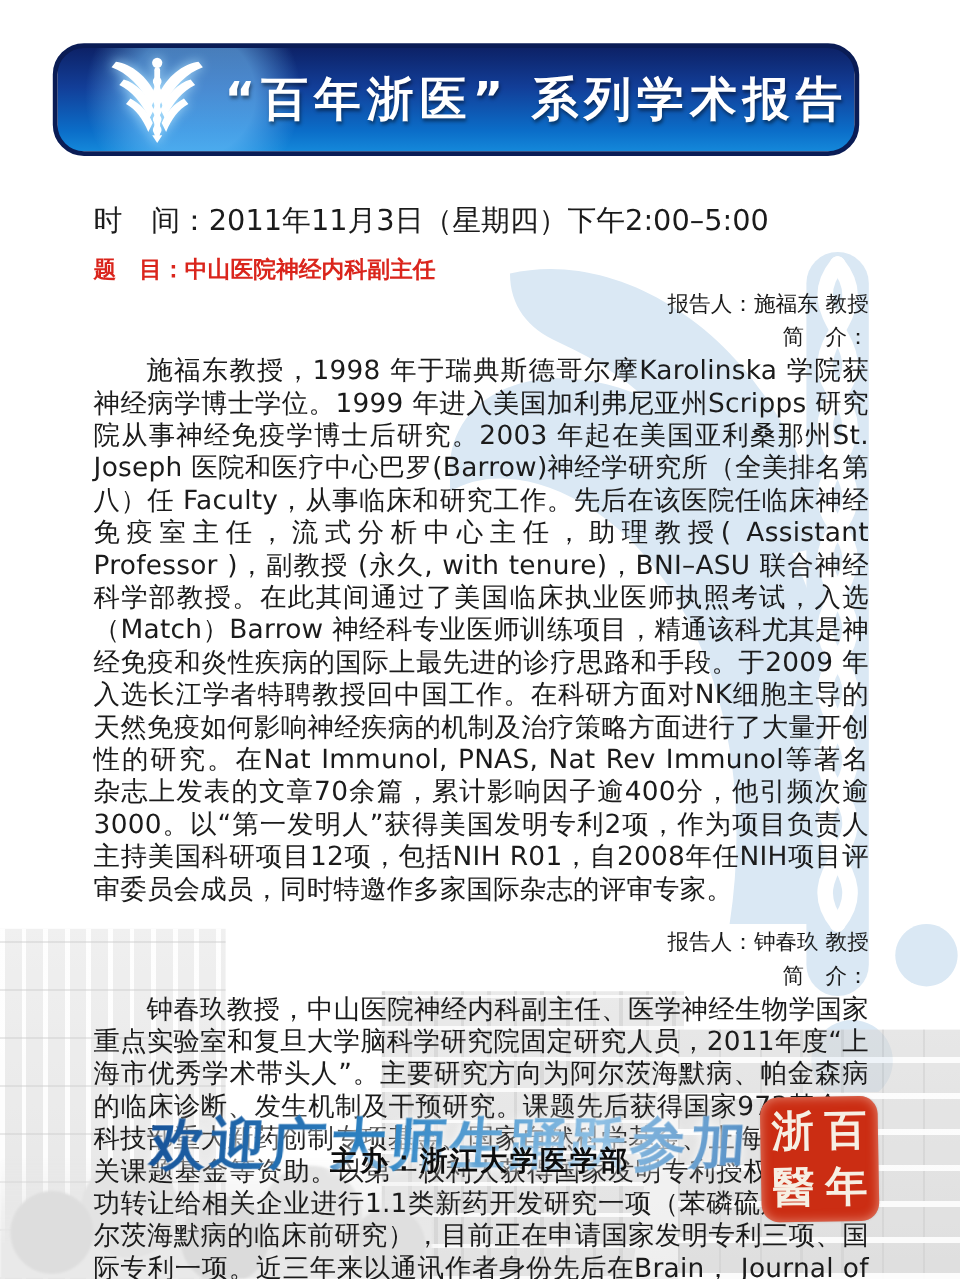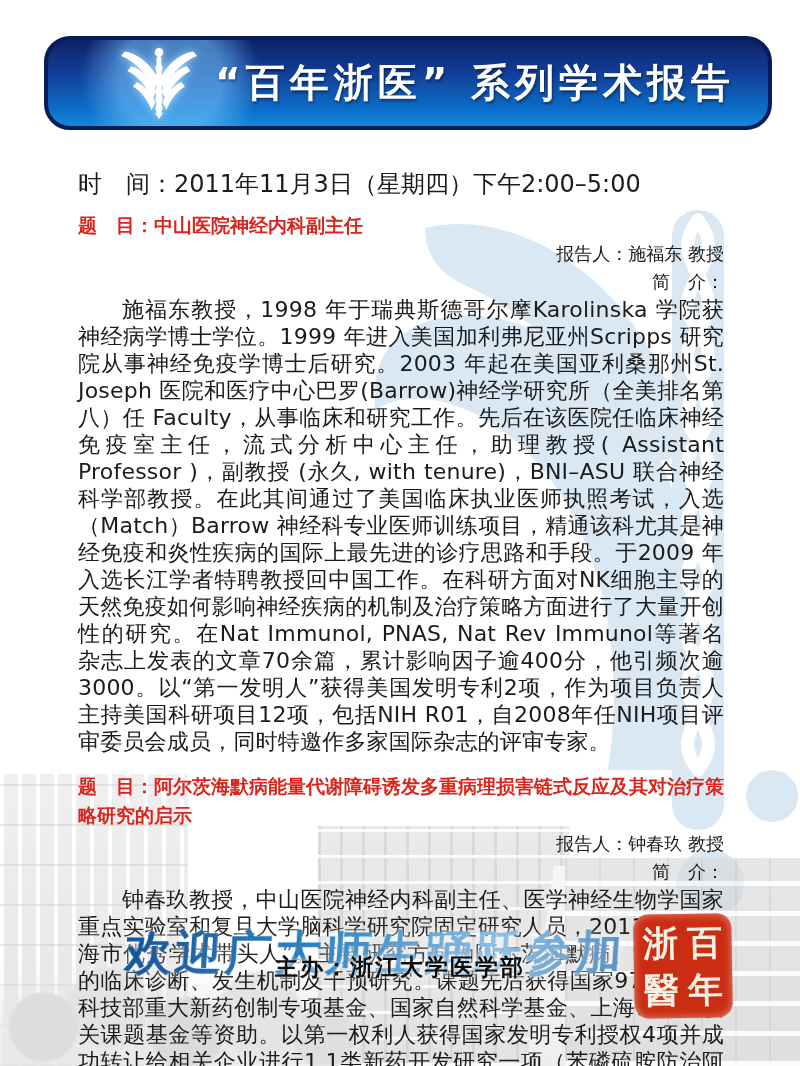--- a/index.html
+++ b/index.html
@@ -48,21 +48,21 @@
       linear-gradient(180deg, transparent 0 20%, #dcdcdc 80%);
     filter:blur(1px);
   }
   .path-way{
     position:absolute; left:540px; bottom:0; width:70px; height:200px;
     background:linear-gradient(170deg,#f2f2f2,#e4e4e4); transform:skewX(-8deg);
   }
 
   
   .banner{
-    position:absolute; left:44px; top:36px; width:728px; height:94px;
+    position:absolute; left:44px; top:36px; width:672px; height:94px;
     border-radius:26px; border:4px solid #0a1c55;
     background:
       radial-gradient(circle at 17% 45%, rgba(120,200,255,.55) 0 52px, transparent 90px),
       linear-gradient(180deg,#0d2267 0%, #123e98 38%, #0b6dc8 80%, #1488da 100%);
     display:flex; align-items:center; justify-content:center; gap:14px;padding-left:36px;
   }
   .banner-title{
     color:#ffffff; font-size:39px; font-weight:900; letter-spacing:5px;
     text-shadow:1px 2px 3px rgba(0,0,0,.45); white-space:nowrap;
   }
@@ -169,23 +169,20 @@
       <div class="plain-line">
         <span>报告人：</span><span>施福东 教授</span>
       </div>
       <div class="plain-line">
         <span>简　介：</span>
       </div>
       <p class="intro-para">施福东教授，1998 年于瑞典斯德哥尔摩Karolinska 学院获神经病学博士学位。1999 年进入美国加利弗尼亚州Scripps 研究院从事神经免疫学博士后研究。2003 年起在美国亚利桑那州St. Joseph 医院和医疗中心巴罗(Barrow)神经学研究所（全美排名第八）任 Faculty，从事临床和研究工作。先后在该医院任临床神经免疫室主任，流式分析中心主任，助理教授( Assistant Professor )，副教授 (永久, with tenure)，BNI–ASU 联合神经科学部教授。在此其间通过了美国临床执业医师执照考试，入选（Match）Barrow 神经科专业医师训练项目，精通该科尤其是神经免疫和炎性疾病的国际上最先进的诊疗思路和手段。于2009 年入选长江学者特聘教授回中国工作。在科研方面对NK细胞主导的天然免疫如何影响神经疾病的机制及治疗策略方面进行了大量开创性的研究。在Nat Immunol, PNAS, Nat Rev Immunol等著名杂志上发表的文章70余篇，累计影响因子逾400分，他引频次逾3000。以“第一发明人”获得美国发明专利2项，作为项目负责人主持美国科研项目12项，包括NIH R01，自2008年任NIH项目评审委员会成员，同时特邀作多家国际杂志的评审专家。</p>
     </div>
 
     <div class="talk" style="margin-top:17px;">
-      <div class="topic-line">
-        <span>题　目：</span><span>阿尔茨海默病能量代谢障碍诱发多重病理损害链式反应及其对治疗策略研究的启示</span>
-      </div>
       <div class="plain-line">
         <span>报告人：</span><span>钟春玖 教授</span>
       </div>
       <div class="plain-line">
         <span>简　介：</span>
       </div>
       <p class="intro-para">钟春玖教授，中山医院神经内科副主任、医学神经生物学国家重点实验室和复旦大学脑科学研究院固定研究人员，2011年度“上海市优秀学术带头人”。主要研究方向为阿尔茨海默病、帕金森病的临床诊断、发生机制及干预研究。课题先后获得国家973基金、科技部重大新药创制专项基金、国家自然科学基金、上海市重大攻关课题基金等资助。以第一权利人获得国家发明专利授权4项并成功转让给相关企业进行1.1类新药开发研究一项（苯磷硫胺防治阿尔茨海默病的临床前研究），目前正在申请国家发明专利三项、国际专利一项。近三年来以通讯作者身份先后在Brain， Journal of Neurochemistry， European Journal of Neurology、Neurobiology of Disease、American Journal of Neuroradiology等国际知名临床和基础神经科学杂志发表论文近10篇。</p>
     </div>
   </div>
 

